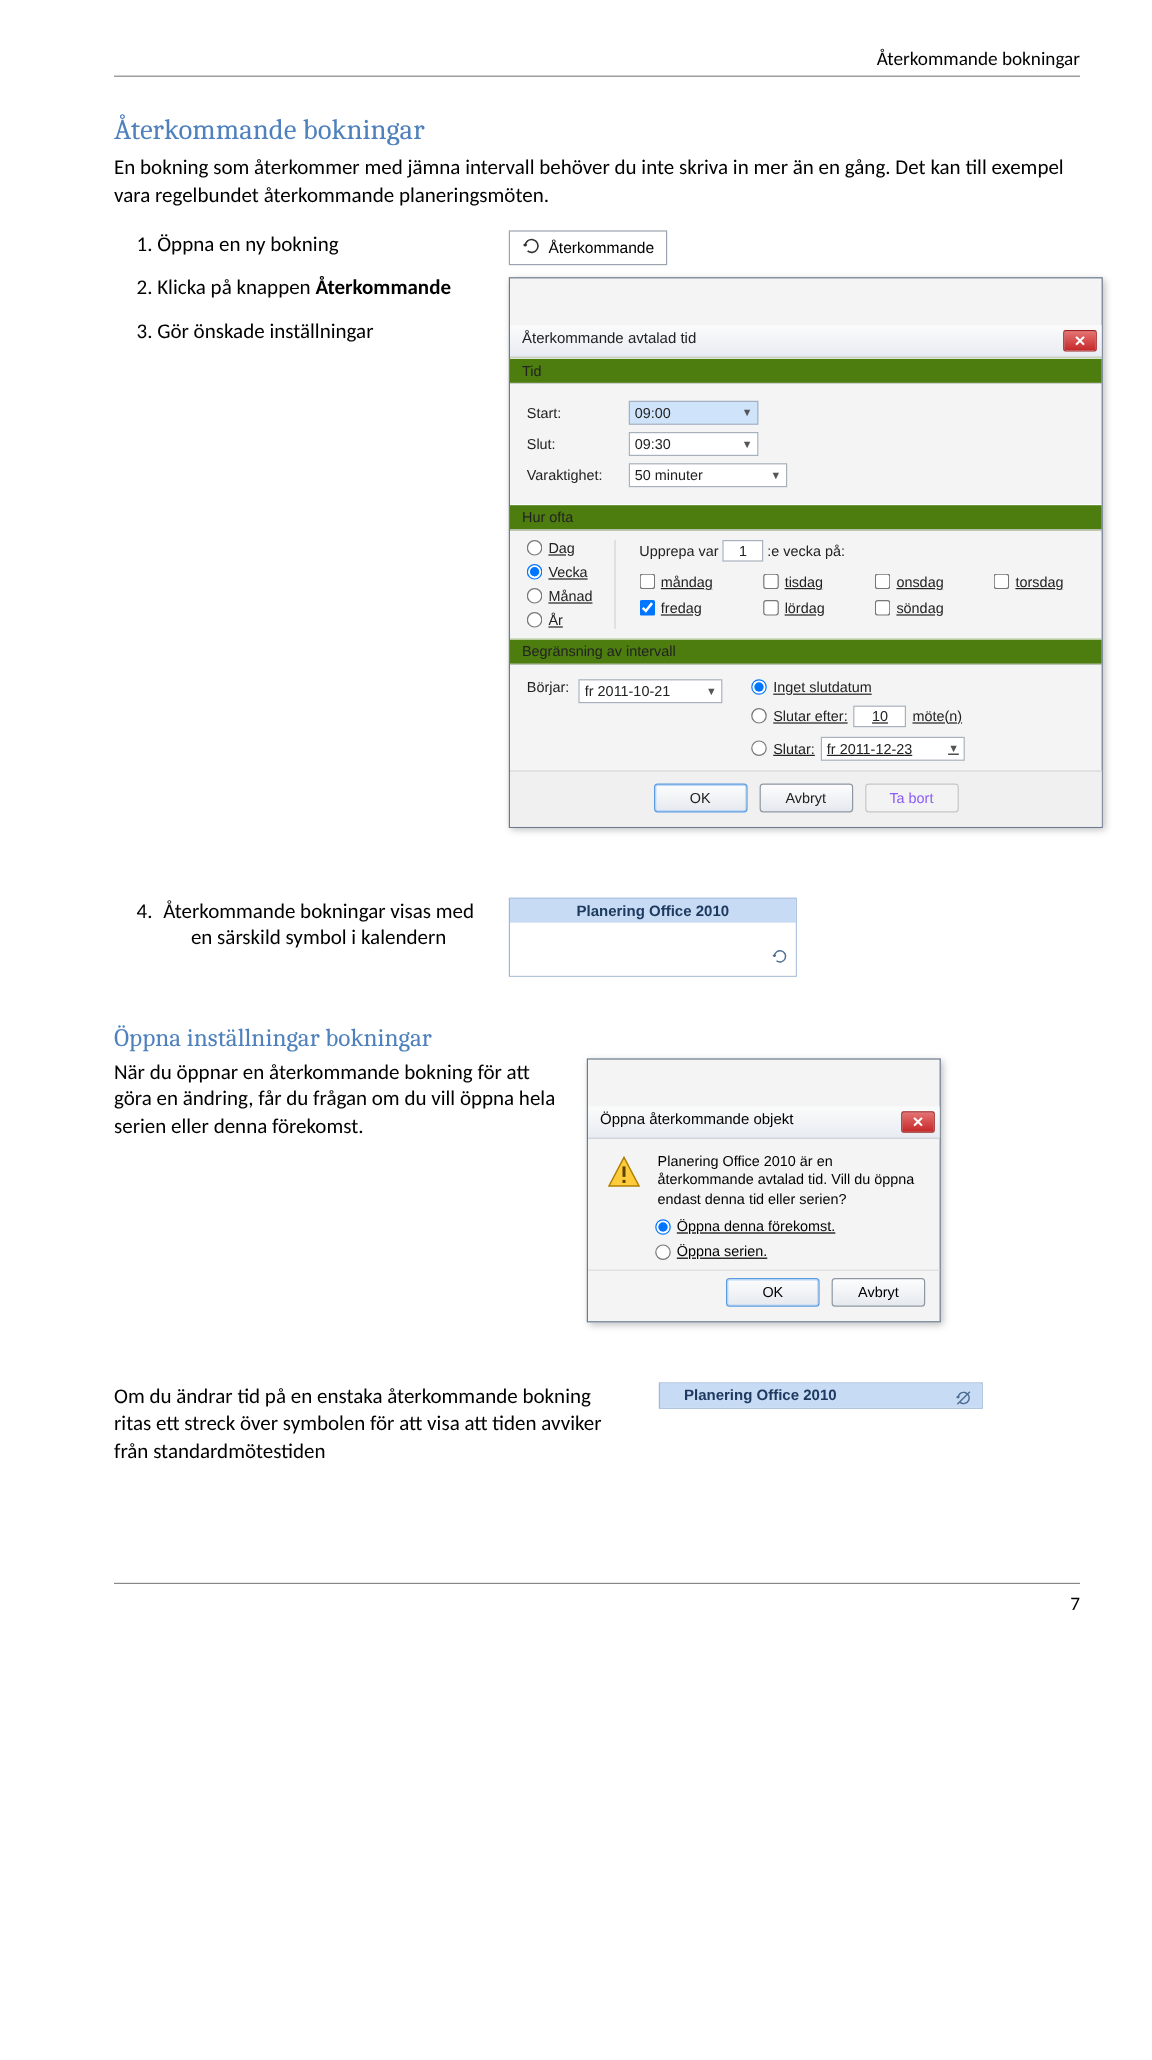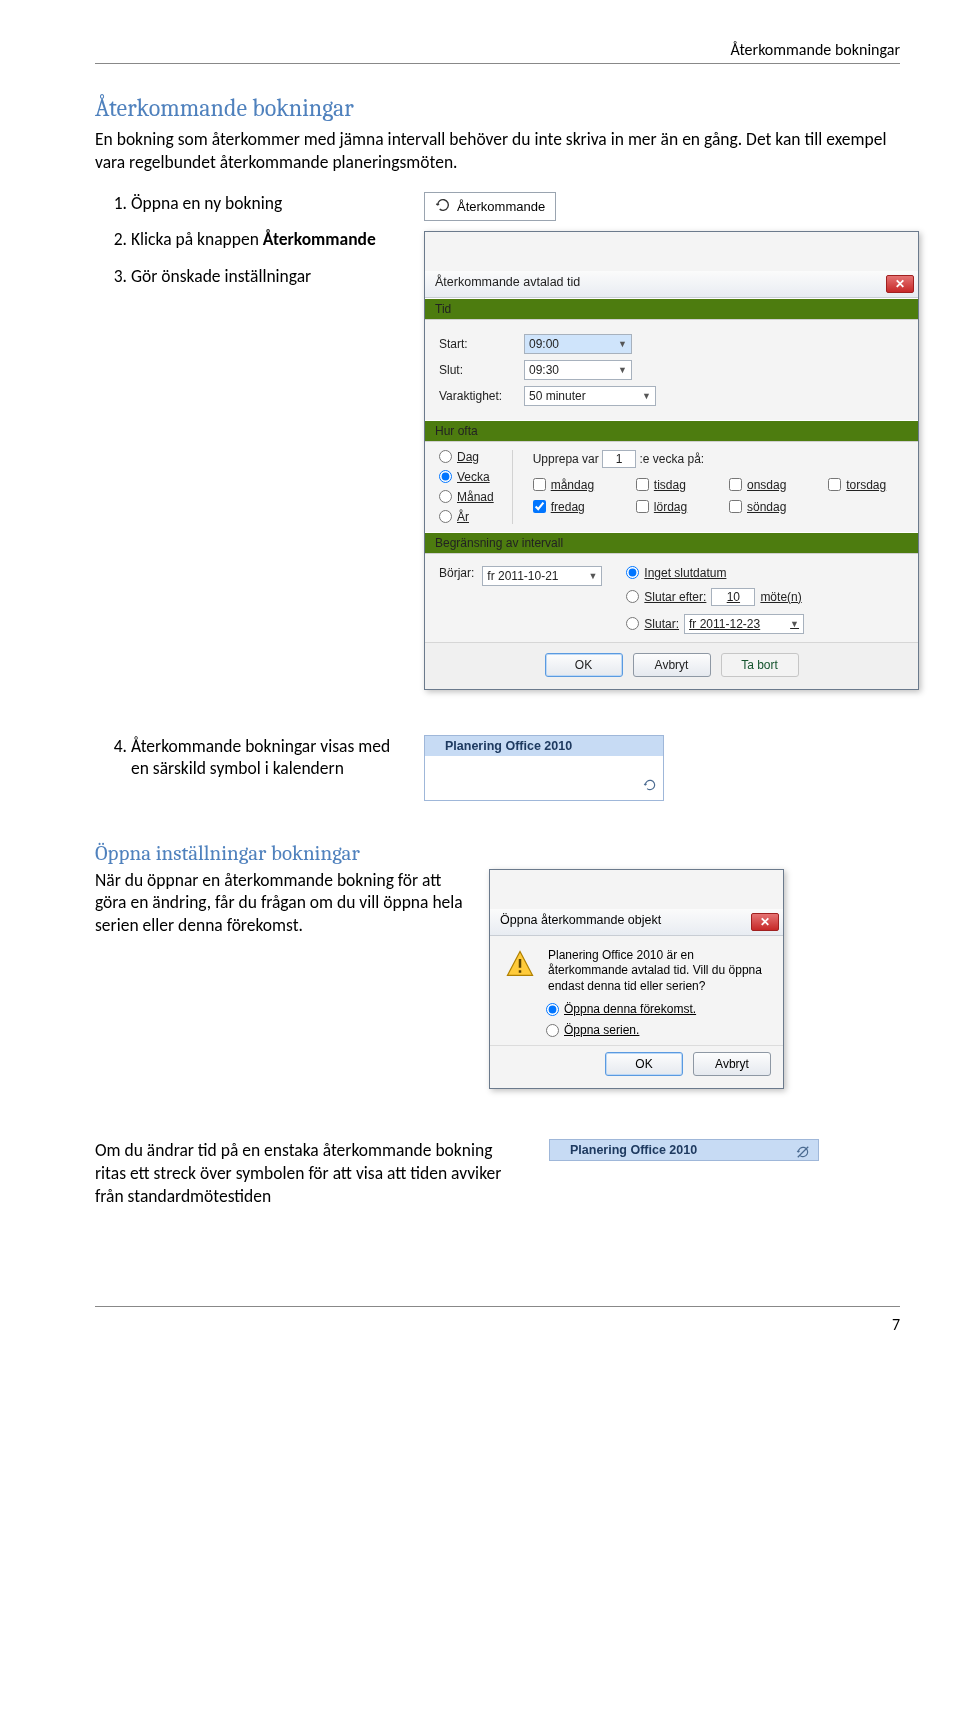--- a/index.html
+++ b/index.html
@@ -120,21 +120,21 @@
     border-top:1px solid #d6d6d6;
     background:#f0f0f0;
   }
   .winbtn {
     min-width:78px; padding:4px 12px;
     border:1px solid #8e98a4; border-radius:3px;
     background:linear-gradient(#fdfdfd,#e5e9ef);
     font-size:12px; text-align:center;
   }
   .winbtn.primary { border-color:#5a9ae0; box-shadow:0 0 0 1px #bcd8f6 inset; }
-  .winbtn.disabled { color:#14532d; background:#f3f3f3; border-color:#c6c6c6;text-align:center; }
+  .winbtn.disabled { color:#8b5cf6; background:#f3f3f3; border-color:#c6c6c6;text-align:center; }
 
   
   .cal-strip {
     width:240px; border:1px solid #9fb7d9;
     font-family:"Segoe UI", Tahoma, sans-serif;
   }
   .cal-top { background:#c7dbf4; padding:3px 20px; font-size:12.5px; font-weight:bold; color:#1e3a60;}
   .cal-body { background:#fff; height:44px; position:relative; }
   .cal-body .recur-icon { position:absolute; right:6px; bottom:4px; }
   .recur-icon svg { width:14px; height:14px; }
@@ -335,21 +335,21 @@
 
         <div class="dlg-buttons">
           <span class="winbtn primary">OK</span>
           <span class="winbtn">Avbryt</span>
           <span class="winbtn disabled">Ta bort</span>
         </div>
       </div>
     </div>
   </div>
 
-  <div class="two-col" style="margin-top:45px;">
+  <div class="two-col" style="margin-top:58px;text-align:center;">
     <div class="left-steps">
       <ol class="steps" start="4">
         <li>Återkommande bokningar visas med en särskild symbol i kalendern</li>
       </ol>
     </div>
     <div class="right-figs">
       <div class="cal-strip">
         <div class="cal-top">Planering Office 2010</div>
         <div class="cal-body">
           <span class="recur-icon">

